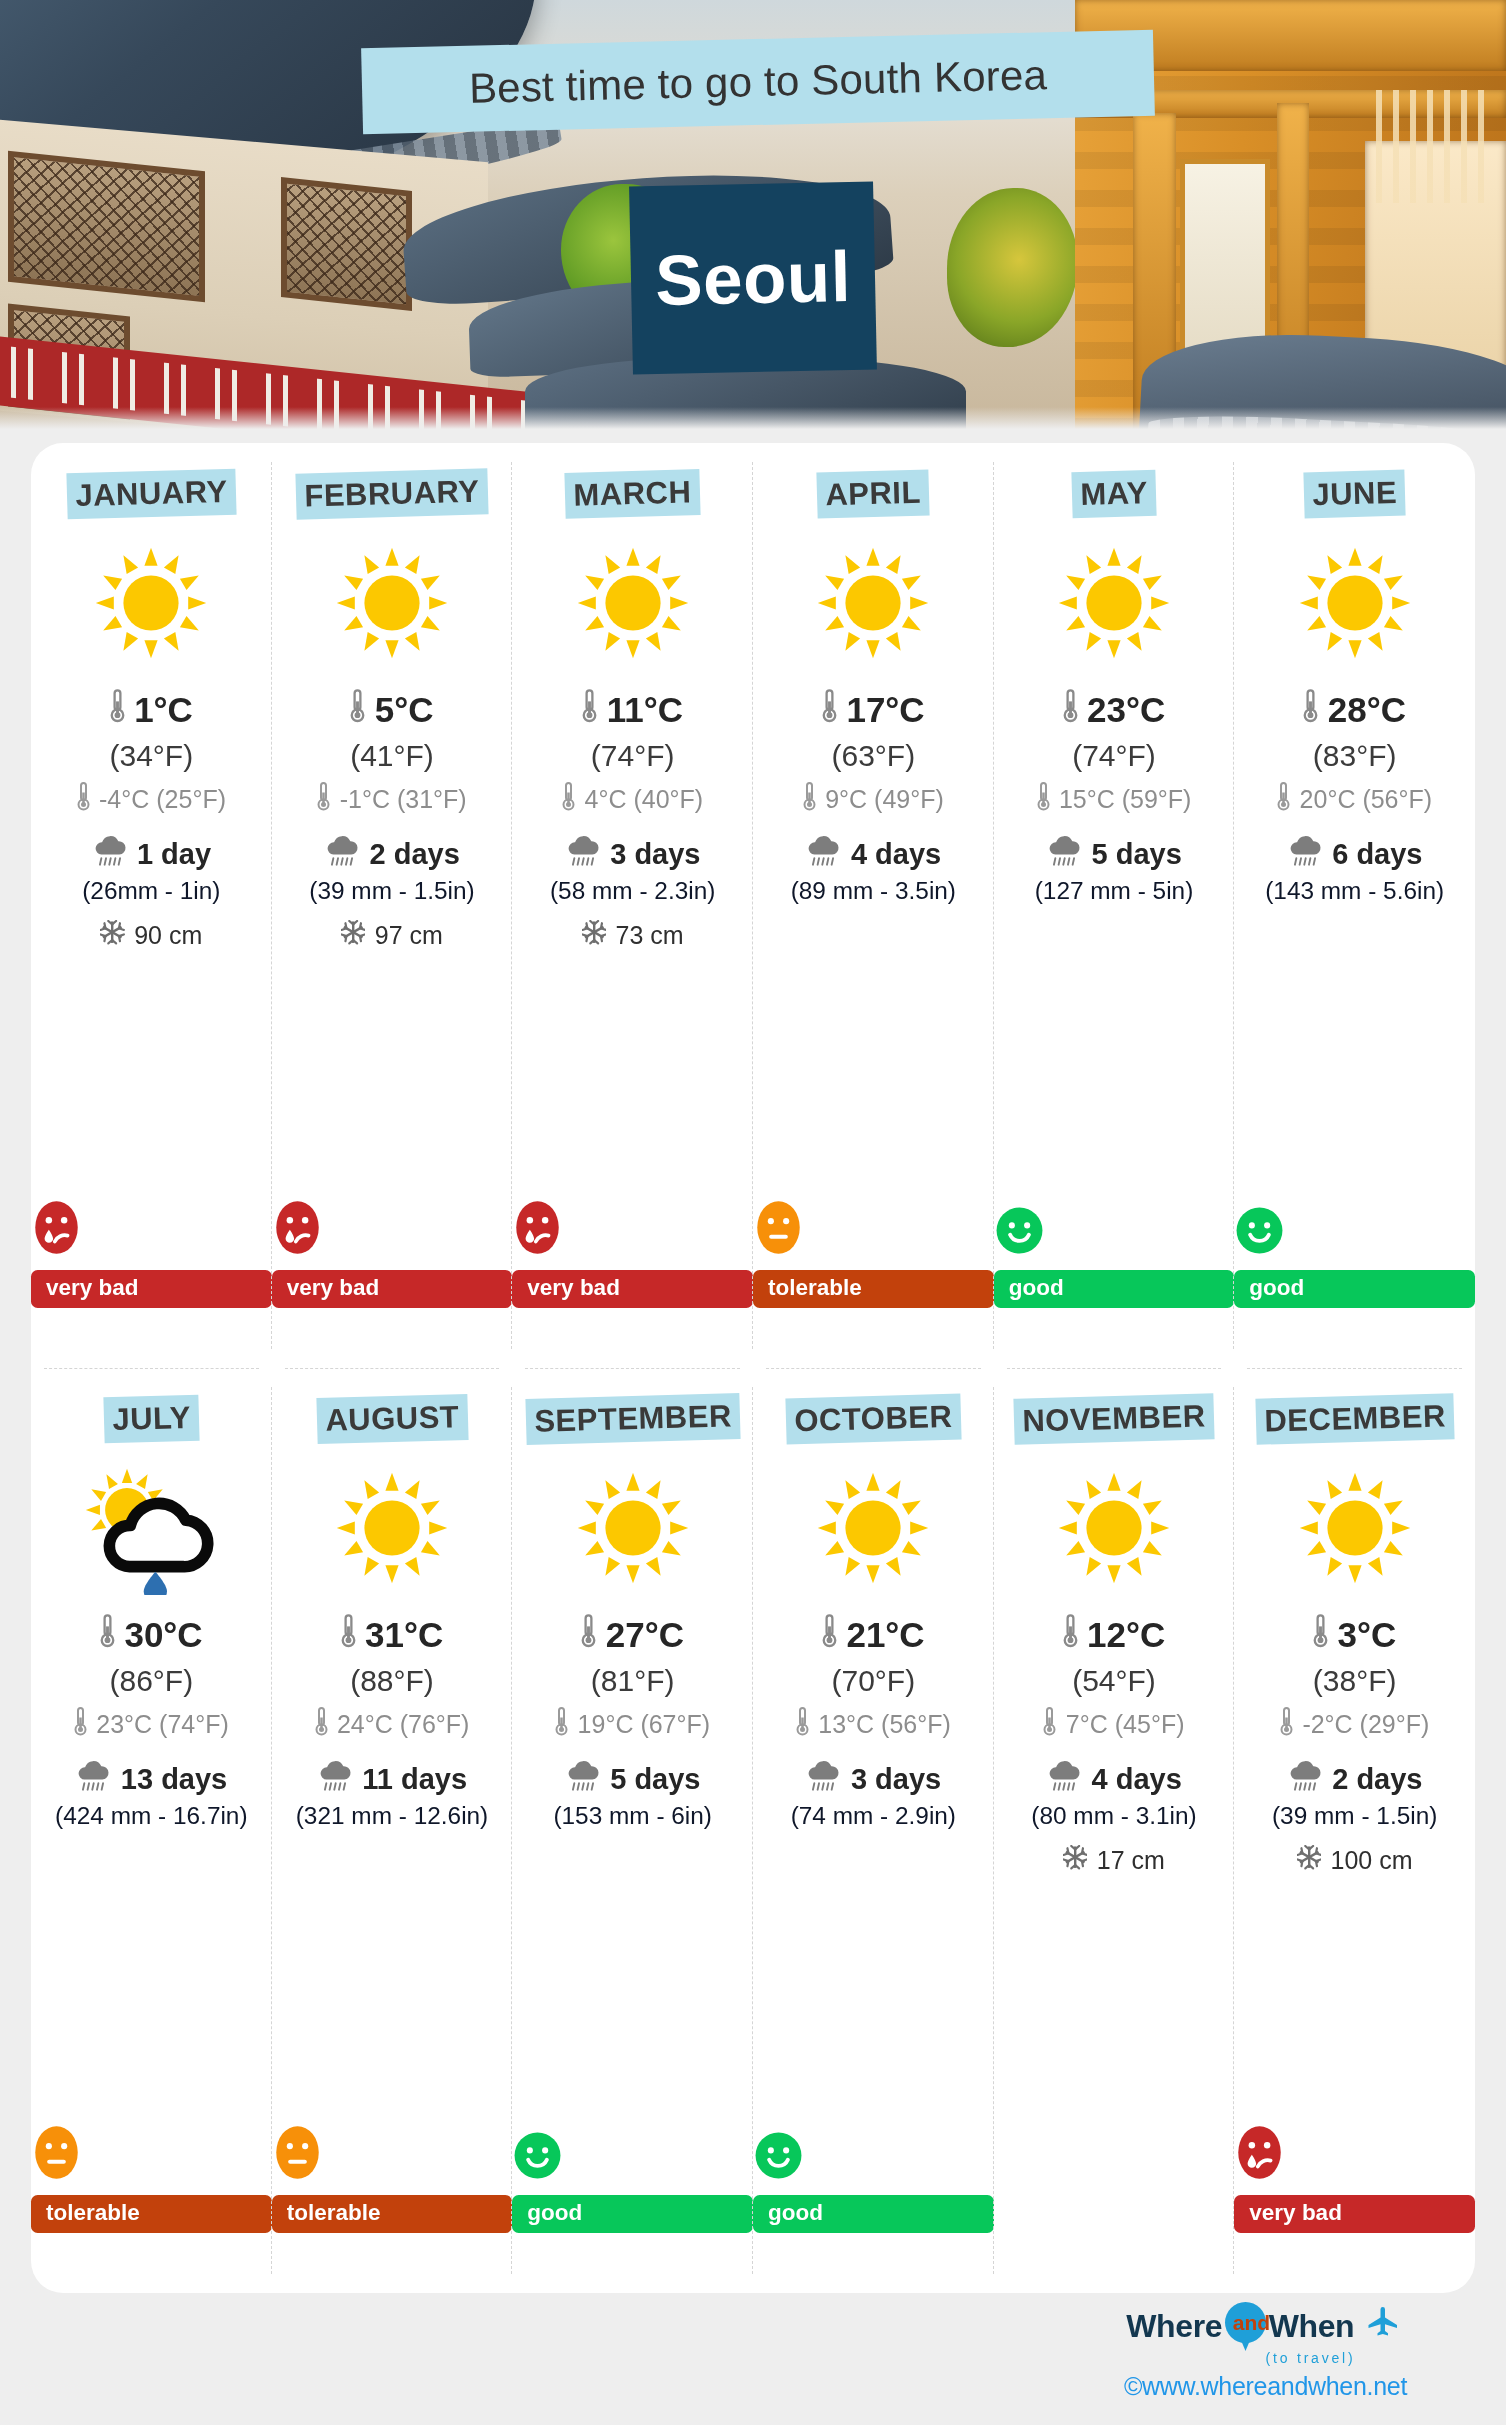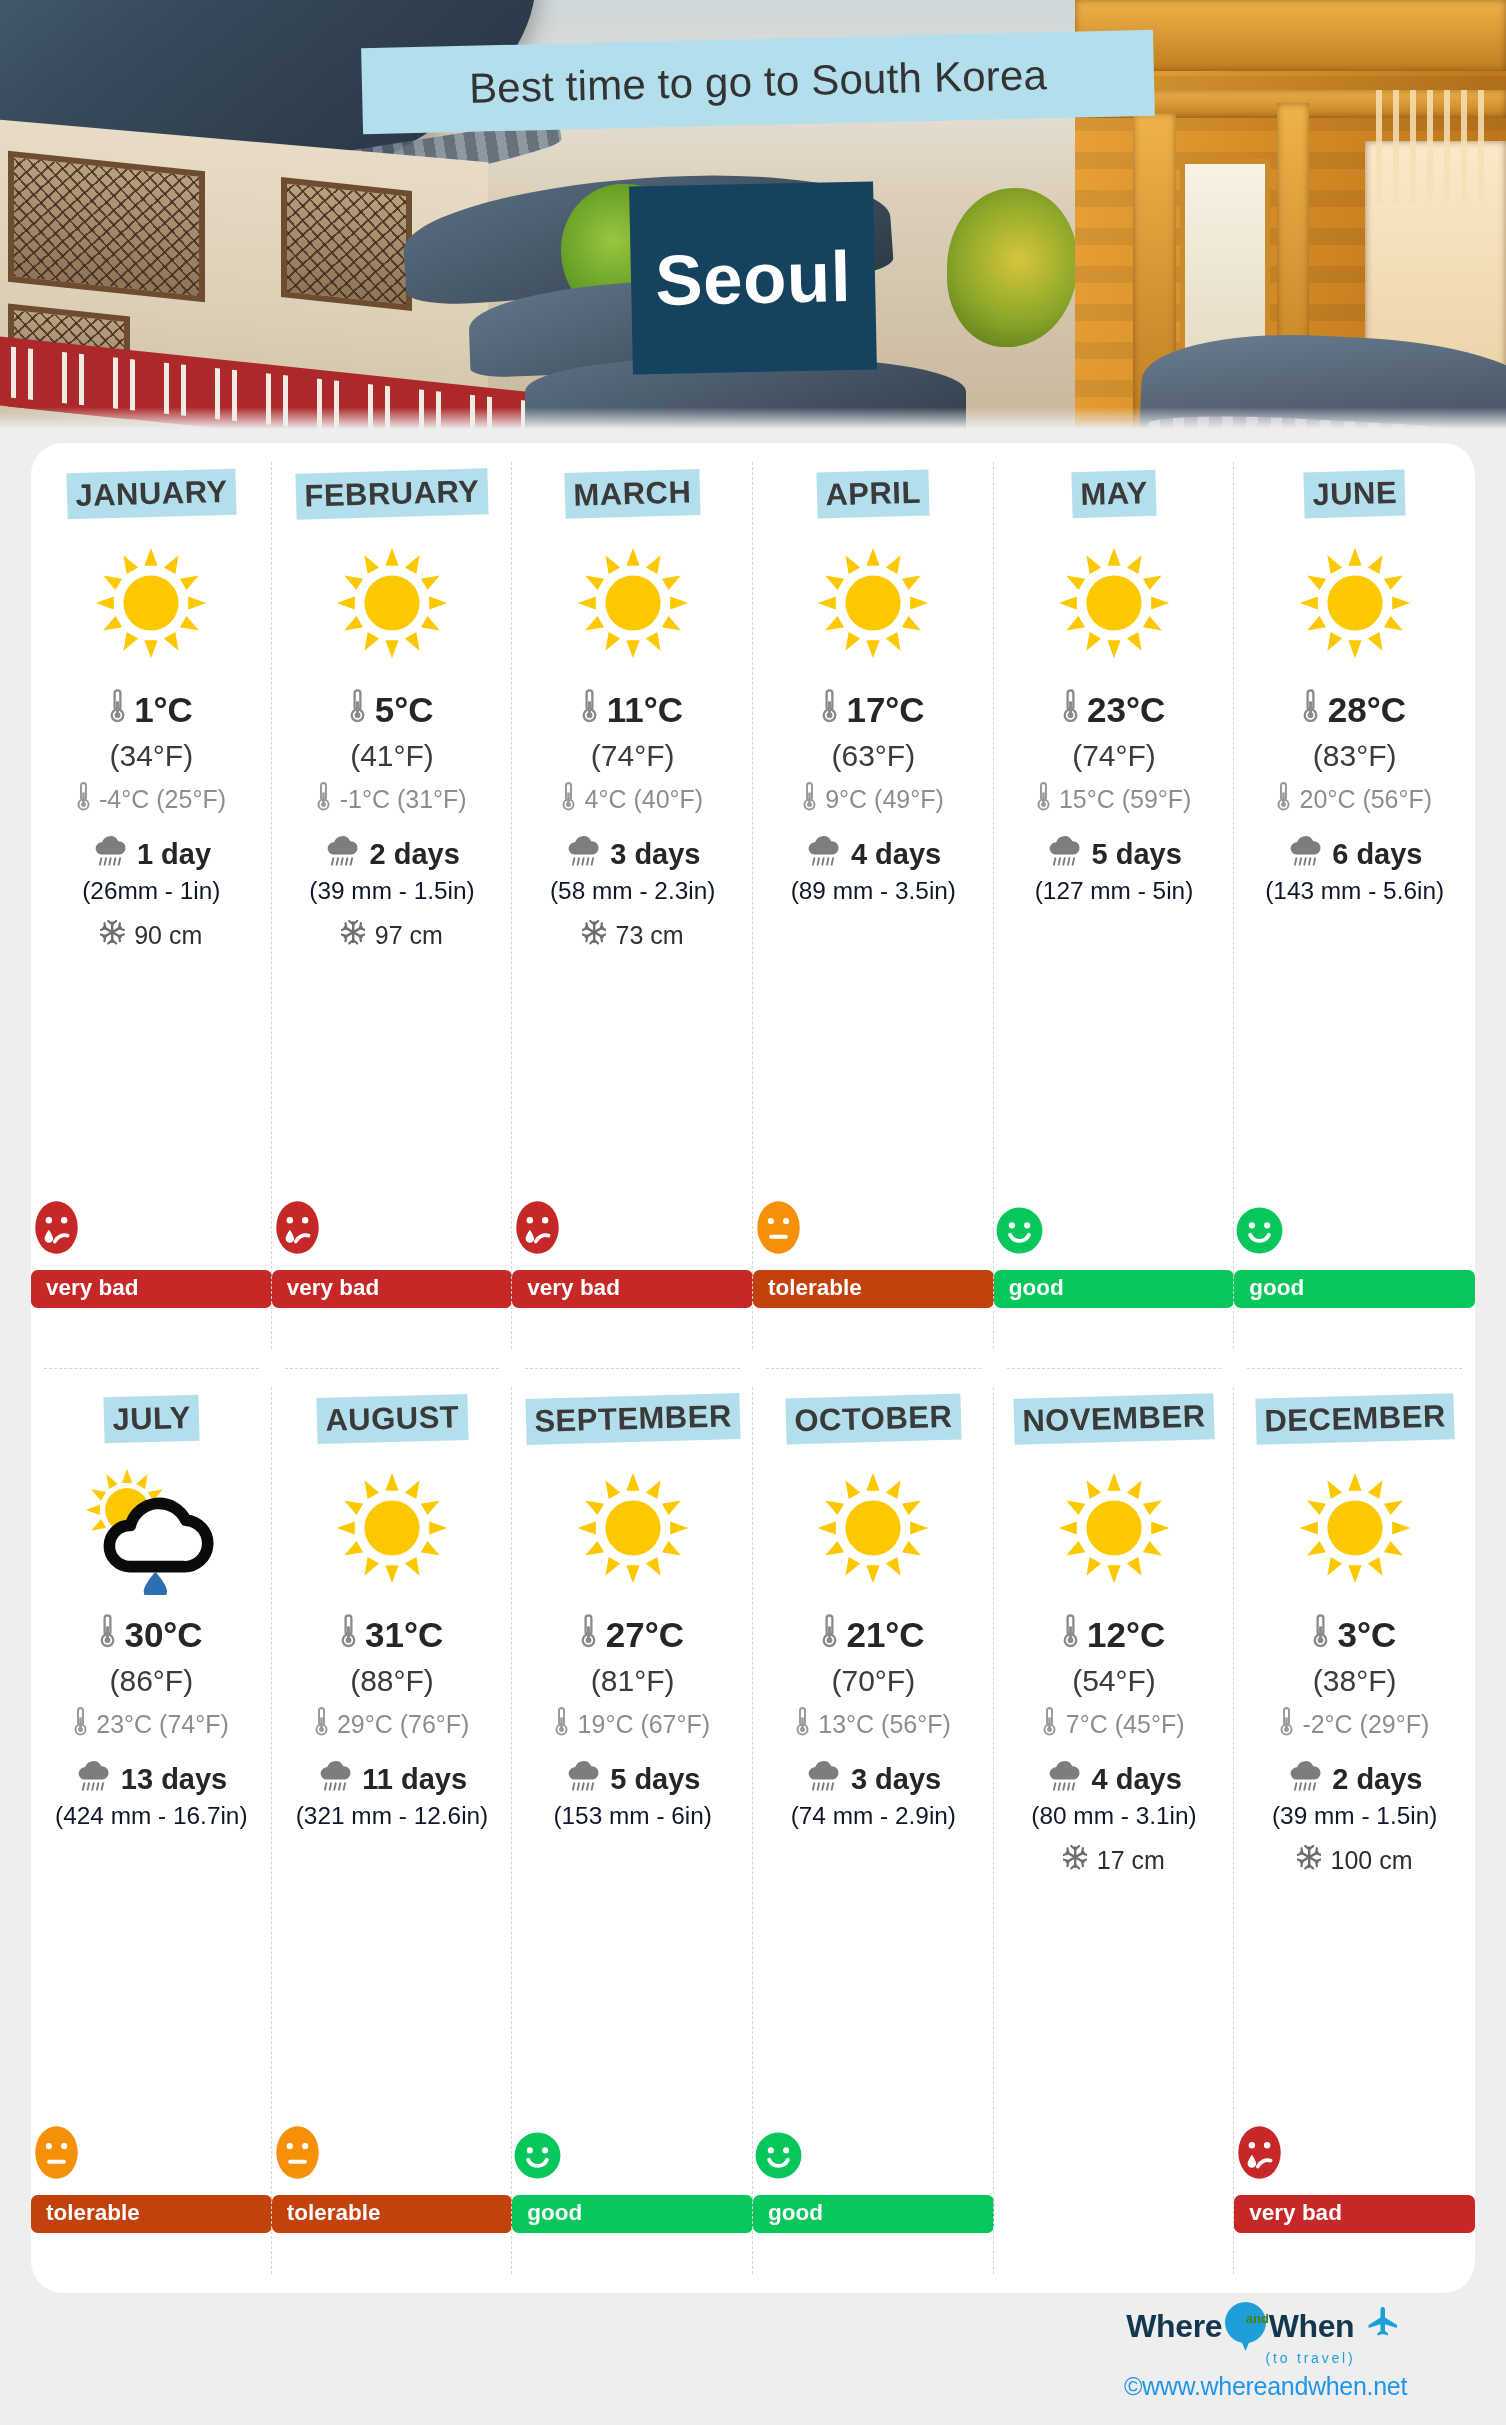--- a/index.html
+++ b/index.html
@@ -268,22 +268,22 @@
   .pin-body{
     position:absolute; left:0; top:0; width:41px; height:41px;
     background:#1f9fd8; border-radius:50% 50% 50% 50%;
   }
   .pin-tip{
     position:absolute; left:10.3px; top:24.4px; width:20.6px; height:24.4px;
     background:#1f9fd8;
     clip-path: polygon(0 0, 100% 0, 50% 100%);
   }
   .pin-txt{
-    position:absolute; left:12px; top:8.4px; width:41px;
-    text-align:center; font-size:13px; font-weight:700; color:#4d7c0f;
+    position:absolute; left:6px; top:8.4px; width:41px;
+    text-align:center; font-size:21px; font-weight:700; color:#c2410c;
   }
   .logo-sub{
     font-size:14px; color:#1f9fd8; letter-spacing:2.8px;
     margin-top:-7.5px; margin-left:90px;
   }
   .url{ font-size:25px; color:#2196e8; letter-spacing:-0.3px; }
 </style>
 </head>
 <body>
 
@@ -1092,21 +1092,21 @@
     </div>
     <div class="temp-f">(88°F)</div>
 
     <div class="row temp-low">
       <span><svg width="13" height="31" viewBox="0 0 26 60">
     <rect x="8" y="3" width="10" height="34" rx="5" fill="none" stroke="#9a9a9a" stroke-width="4"></rect>
     <circle cx="13" cy="46" r="10" fill="none" stroke="#9a9a9a" stroke-width="4"></circle>
     <rect x="10.5" y="22" width="5" height="22" fill="#9a9a9a"></rect>
     <circle cx="13" cy="46" r="5" fill="#9a9a9a"></circle>
   </svg></span>
-      <span>29°C (76°F)</span>
+      <span>24°C (76°F)</span>
     </div>
 
     <div class="row rain-days">
       <span><svg width="36" height="32" viewBox="0 0 50 44">
     <path d="M13 27 a8.5 8.5 0 0 1 1 -17 a12 12 0 0 1 22.5 -1.5 a8.5 8.5 0 0 1 1.5 18.5 z" fill="#7d7d7d"></path>
     <g stroke="#7d7d7d" stroke-width="2.6" stroke-linecap="round">
       <line x1="13" y1="32" x2="11" y2="41"></line>
       <line x1="19.5" y1="32" x2="17.5" y2="41"></line>
       <line x1="26" y1="32" x2="24" y2="41"></line>
       <line x1="32.5" y1="32" x2="30.5" y2="41"></line>

